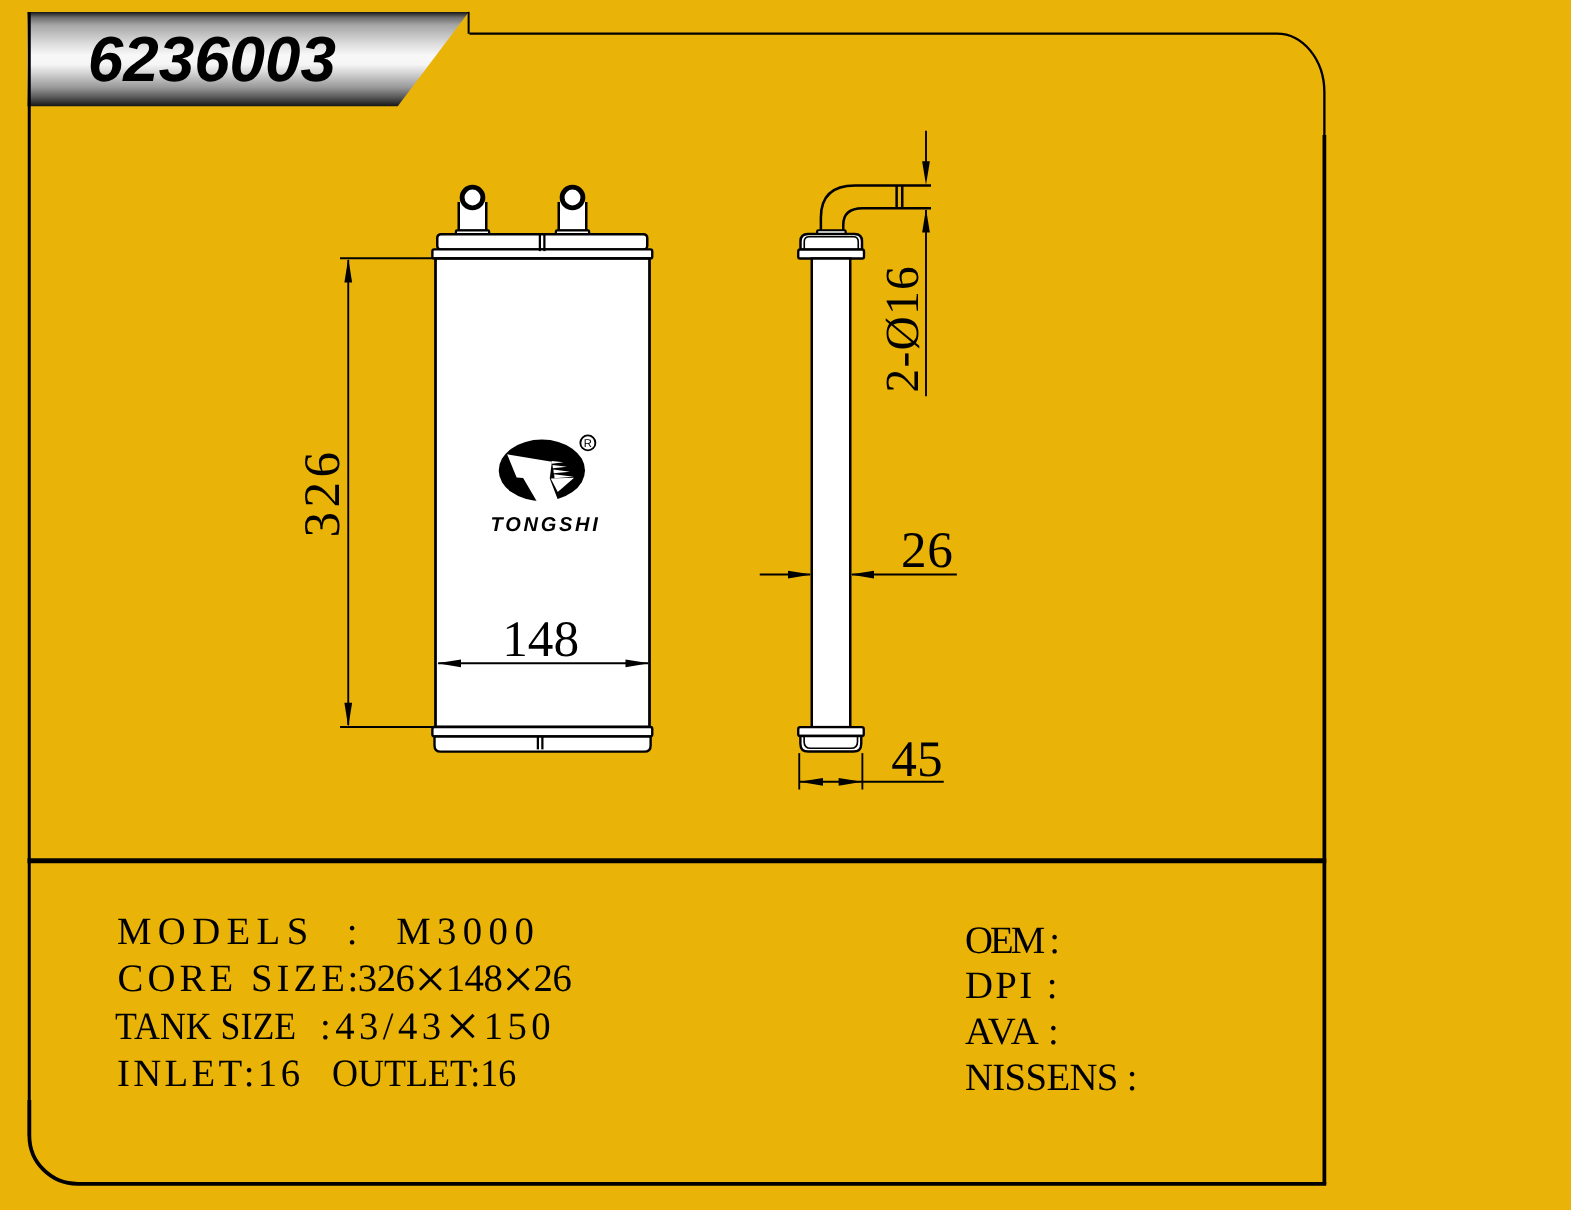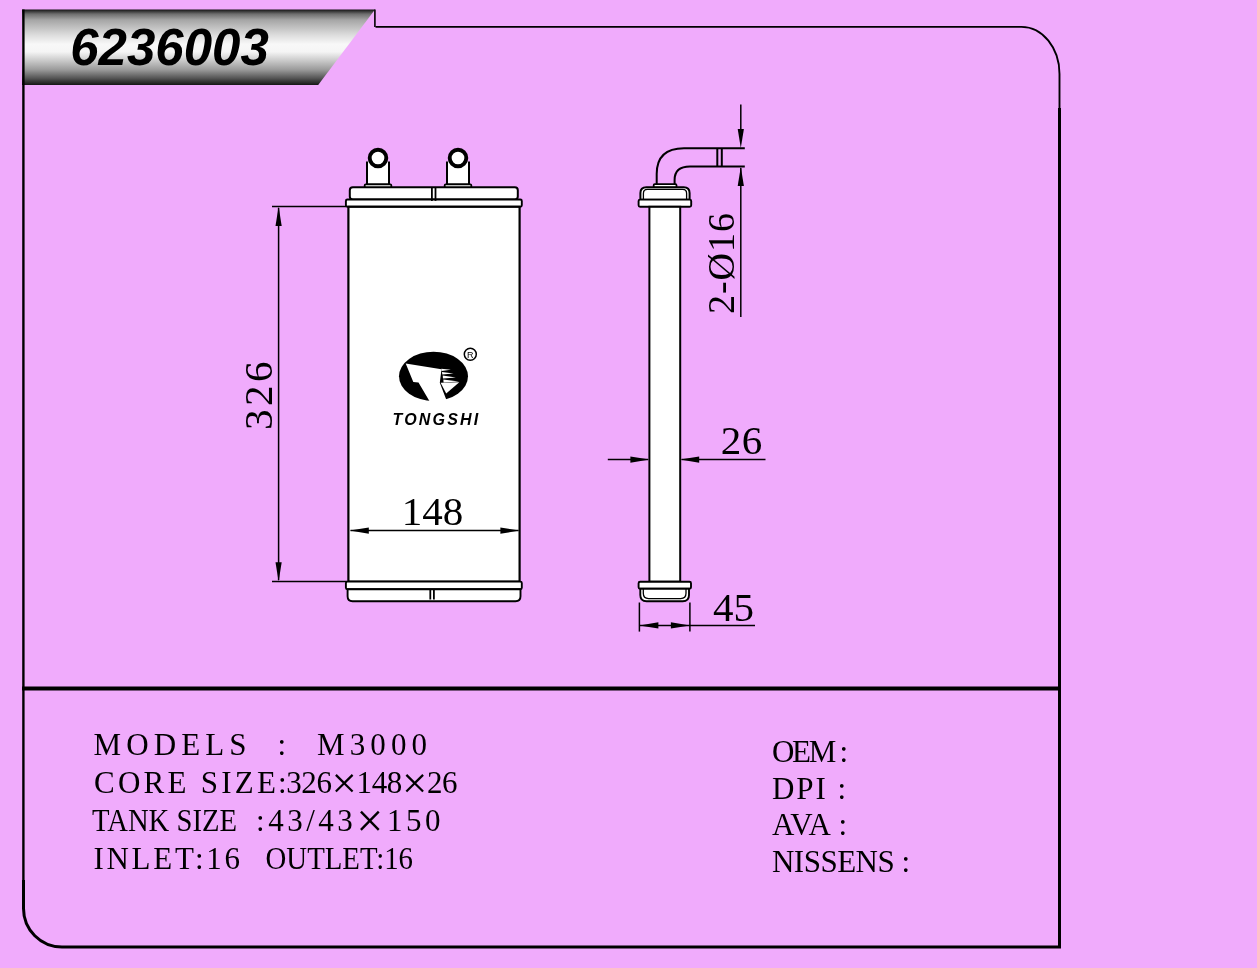--- a/index.html
+++ b/index.html
@@ -1,16 +1,16 @@
 <!DOCTYPE html>
 <html><head>
 <meta charset="utf-8">
 <style>
   html,body{margin:0;padding:0;background:#fff;}
-  .page{position:relative;width:1257px;height:968px;background:#f0abfc;overflow:hidden;}
+  .page{position:relative;width:1257px;height:968px;background:#eab308;overflow:hidden;}
   text{fill:#000;}
 </style>
 </head>
 <body>
 <div class="page">
 <svg width="1257" height="968" viewBox="0 0 1257 968">
 <defs>
   <linearGradient id="bgrad" x1="0" y1="0" x2="0" y2="1">
     <stop offset="0" stop-color="#141414"></stop>
     <stop offset="0.06" stop-color="#6e6e6e"></stop>

